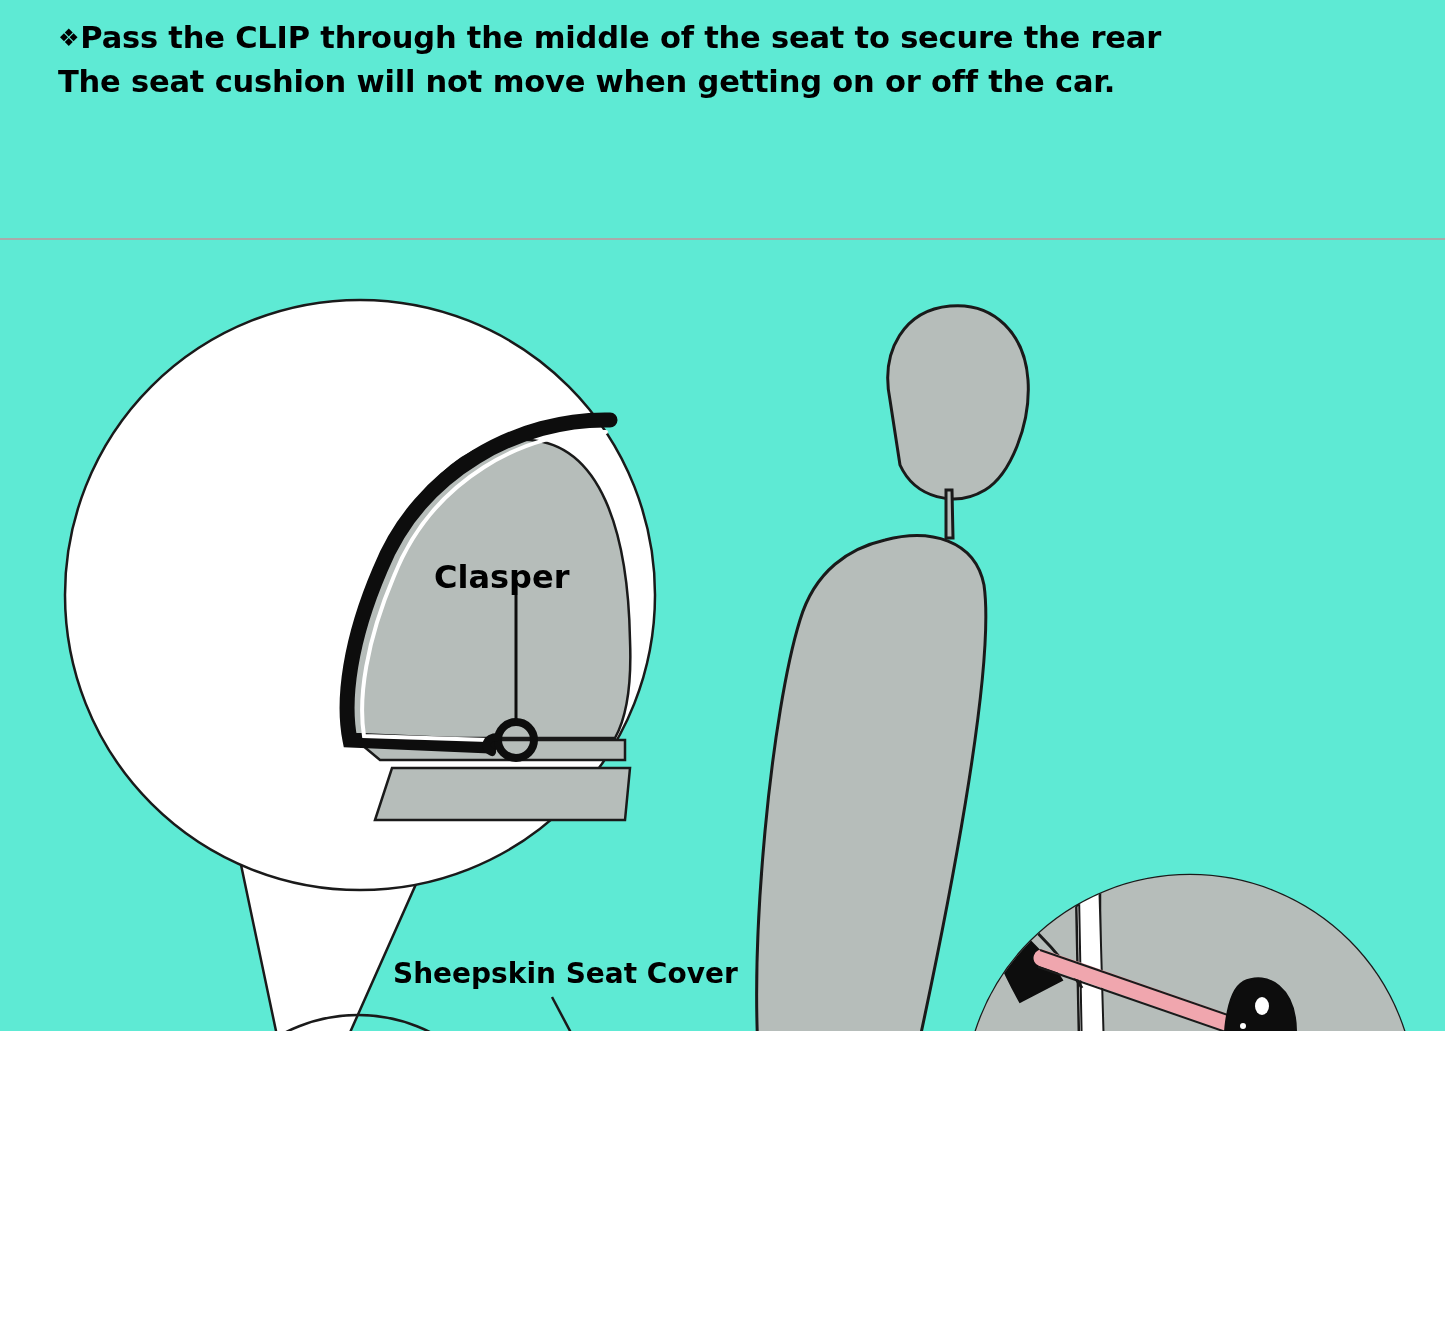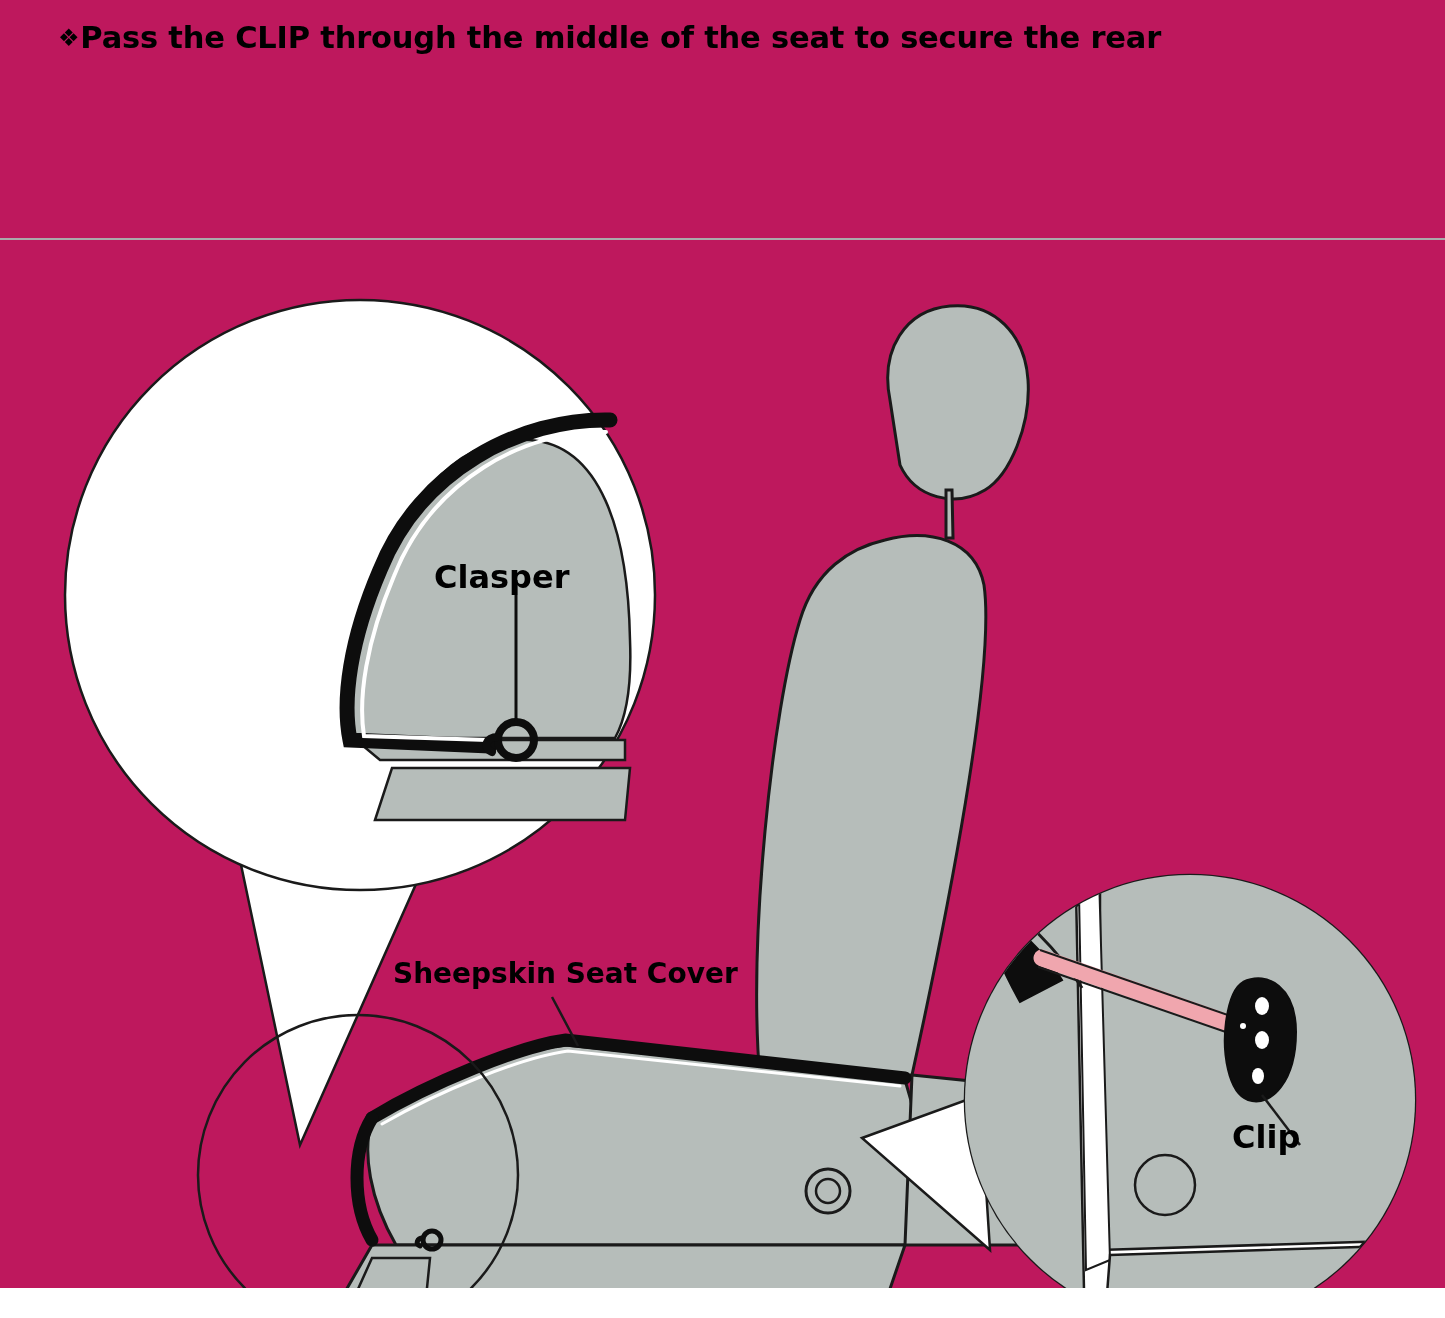--- a/index.html
+++ b/index.html
@@ -6,22 +6,22 @@
     margin: 0;
     padding: 0;
     background: #ffffff;
   }
   body {
     font-family: "DejaVu Sans", sans-serif;
   }
   #page {
     position: relative;
     width: 1445px;
-    height: 1288px;
-    background: #be185d;
+    height: 1031px;
+    background: #5eead4;
     overflow: hidden;
   }
   
   #instructions {
     position: absolute;
     left: 0;
     top: 0;
     width: 1445px;
     height: 240px;
     box-sizing: border-box;
@@ -59,20 +59,21 @@
     fill: #000000;
   }
 </style>
 </head>
 <body>
 
 <div id="page">
 
   <div id="instructions">
     <div class="instr-line"><span class="bullet">❖</span><span>Pass the CLIP through the middle of the seat to secure the rear</span></div>
+    <div class="instr-line"><span>The seat cushion will not move when getting on or off the car.</span></div>
   </div>
 
   <div id="diagram">
     <svg width="1445" height="1078" viewBox="0 0 1445 1078" xmlns="http://www.w3.org/2000/svg">
 
       <g>
 
         <path d="M890 160 C 880 110, 905 70, 950 66 C 995 62, 1025 95, 1028 140 C 1031 185, 1010 235, 985 250 C 955 268, 915 258, 900 225 Z" fill="#b6bdba" stroke="#1a1a1a" stroke-width="3"></path>
 
         <path d="M946 250 L 952 250 L 953 298 L 946 298 Z" fill="#b6bdba" stroke="#1a1a1a" stroke-width="3"></path>

